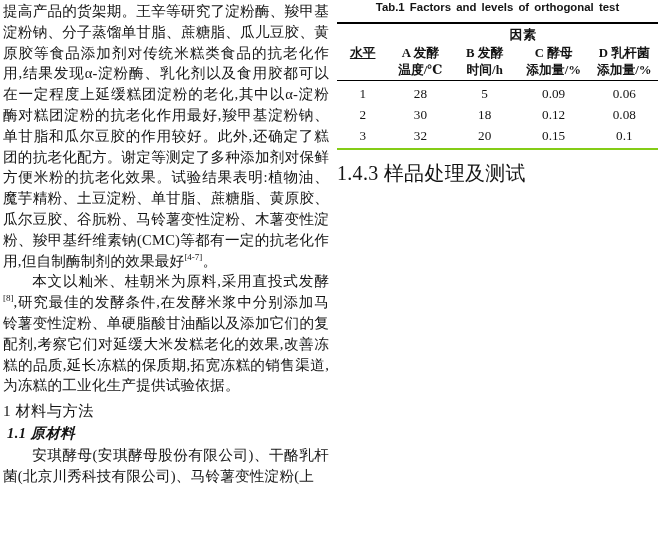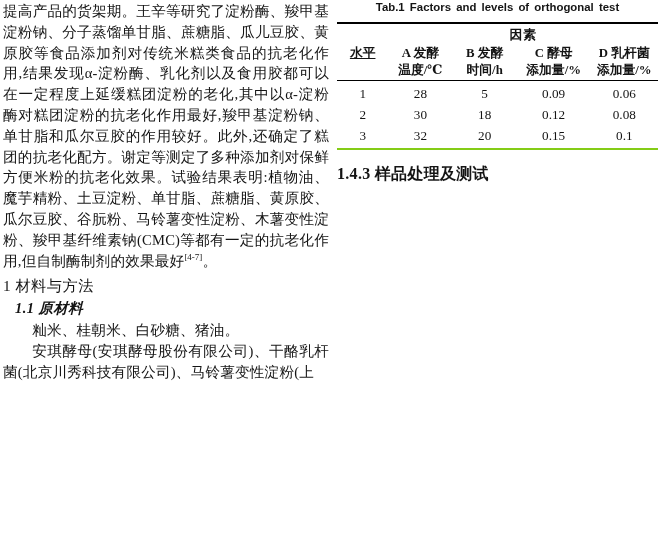--- a/index.html
+++ b/index.html
@@ -24,27 +24,27 @@
   }
   .para.indent { text-indent:2em; }
   sup.ref { font-size:9px; line-height:0; vertical-align:super; letter-spacing:0; }
 
   .sec-h1 {
     margin:4px 0 2px 0;
     font-size:15.2px; font-weight:normal;
     line-height:21px; letter-spacing:0.5px;
   }
   .sec-h2 {
-    margin:1px 12px;
+    margin:1px 4px;
     font-size:14.4px; font-weight:bold; font-style:italic;
     line-height:21px; letter-spacing:0.5px;
   }
   .sec-h3 {
     margin:13px 0 3px 0;
-    font-size:16px; font-weight:bold;
+    font-size:20px; font-weight:normal;
     line-height:21px; letter-spacing:0.3px;
   }
 
   .tbl-title-zh {
     margin:2px 0 4px 0;
     text-align:center;
     font-size:13.4px; font-weight:bold;
     letter-spacing:0.5px;
   }
   .tbl-title-en {
@@ -75,25 +75,25 @@
   table.factors tbody tr:last-child td  { padding-bottom:2px; }
 </style>
 </head>
 <body>
 
 <div class="page">
 
   <div class="col col-left">
     <p class="para"><span>提高产品的货架期。王辛等研究了淀粉酶、羧甲基淀粉钠、分子蒸馏单甘脂、蔗糖脂、瓜儿豆胶、黄原胶等食品添加剂对传统米糕类食品的抗老化作用,结果发现α-淀粉酶、乳化剂以及食用胶都可以在一定程度上延缓糕团淀粉的老化,其中以α-淀粉酶对糕团淀粉的抗老化作用最好,羧甲基淀粉钠、单甘脂和瓜尔豆胶的作用较好。此外,还确定了糕团的抗老化配方。谢定等测定了多种添加剂对保鲜方便米粉的抗老化效果。试验结果表明:植物油、魔芋精粉、土豆淀粉、单甘脂、蔗糖脂、黄原胶、瓜尔豆胶、谷朊粉、马铃薯变性淀粉、木薯变性淀粉、羧甲基纤维素钠(CMC)等都有一定的抗老化作用,但自制酶制剂的效果最好</span><sup class="ref">[4-7]</sup><span>。</span></p>
 
+    <p class="para indent"><span>本文以籼米、桂朝米为原料,采用直投式发酵</span><sup class="ref">[8]</sup><span>,研究最佳的发酵条件,在发酵米浆中分别添加马铃薯变性淀粉、单硬脂酸甘油酯以及添加它们的复配剂,考察它们对延缓大米发糕老化的效果,改善冻糕的品质,延长冻糕的保质期,拓宽冻糕的销售渠道,为冻糕的工业化生产提供试验依据。</span></p>
 
     <h2 class="sec-h1">1  材料与方法</h2>
 
     <h3 class="sec-h2">1.1  原材料</h3>
-    <p class="para indent">籼米、桂朝米、白砂糖、猪油。</p>
 
     <p class="para indent">安琪酵母(安琪酵母股份有限公司)、干酪乳杆菌(北京川秀科技有限公司)、马铃薯变性淀粉(上</p>
   </div>
 
   <div class="col col-right">
 
     <p class="tbl-title-en">Tab.1  Factors and levels of orthogonal test</p>
 
     <table class="factors">
       <colgroup>

